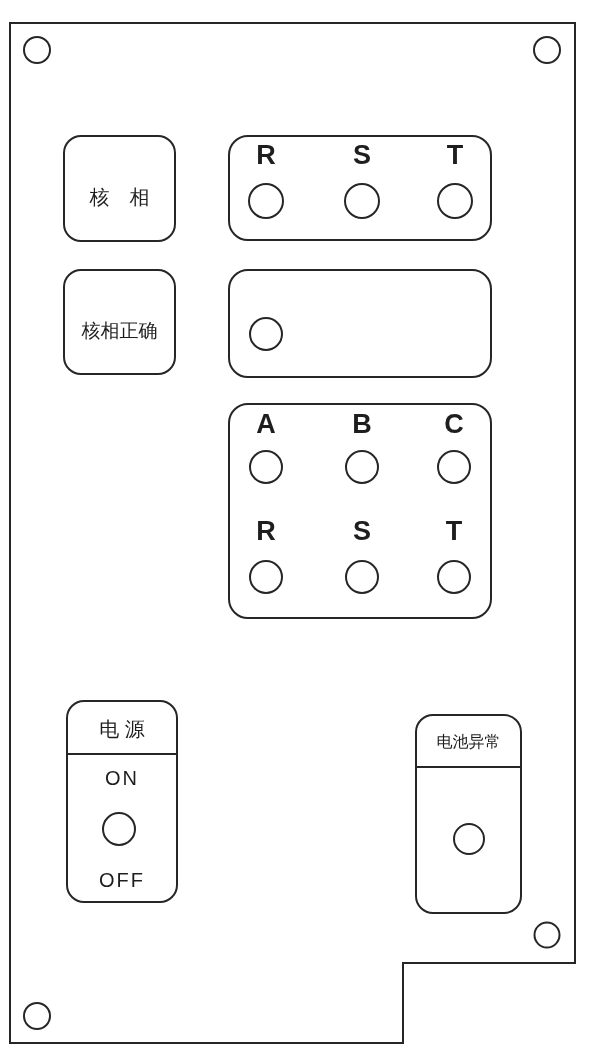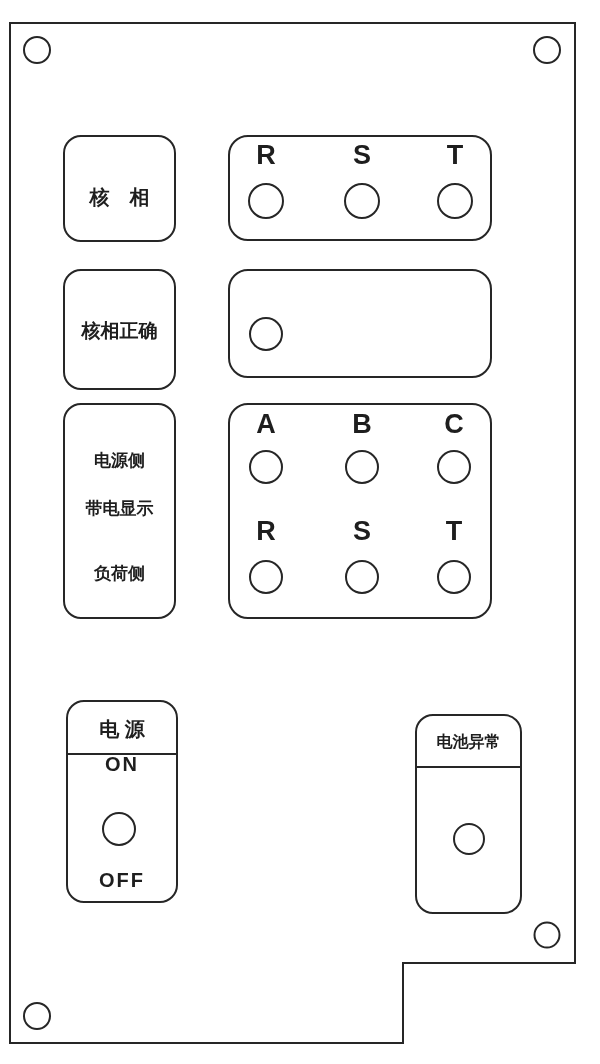--- a/index.html
+++ b/index.html
@@ -10,21 +10,21 @@
   }
   .outline-svg{position:absolute;left:0;top:0;}
   .box{
     position:absolute;border:2px solid #262626;background:#ffffff;
     box-sizing:border-box;
   }
   .r18{border-radius:18px;}
   .r20{border-radius:20px;}
   .ctext{
     position:absolute;left:50%;transform:translate(-50%,-50%);
-    white-space:pre;font-weight:bold;line-height:1;
+    white-space:pre;font-weight:normal;line-height:1;
   }
   .letter{
     position:absolute;transform:translate(-50%,-50%);
     font-weight:bold;font-size:27px;line-height:1;white-space:pre;
   }
   .lamp{
     position:absolute;border:2px solid #262626;border-radius:50%;
     background:#ffffff;box-sizing:border-box;transform:translate(-50%,-50%);
   }
   .divider{
@@ -55,53 +55,48 @@
 
   <div class="box r20" style="left:228px;top:135px;width:264px;height:106px">
     <span class="letter" style="left:36px;top:18px">R</span>
     <span class="letter" style="left:132px;top:18px">S</span>
     <span class="letter" style="left:225px;top:18px">T</span>
     <span class="lamp" style="left:36px;top:64px;width:36px;height:36px"></span>
     <span class="lamp" style="left:132px;top:64px;width:36px;height:36px"></span>
     <span class="lamp" style="left:225px;top:64px;width:36px;height:36px"></span>
   </div>
 
-  <div class="box r18" style="left:63px;top:269px;width:113px;height:121px">
+  <div class="box r18" style="left:63px;top:269px;width:113px;height:106px">
     <span class="ctext cn19" style="top:59px">核相正确</span>
   </div>
 
   <div class="box r20" style="left:228px;top:269px;width:264px;height:109px">
     <span class="lamp" style="left:36px;top:63px;width:34px;height:34px"></span>
   </div>
 
-  <div class="box r18" style="left:63px;top:403px;width:113px;height:216px">
-    <span class="ctext cn17" style="top:55px">电源侧</span>
-    <span class="ctext cn17" style="top:103px">带电显示</span>
-    <span class="ctext cn17" style="top:168px">负荷侧</span>
-  </div>
 
   <div class="box r20" style="left:228px;top:403px;width:264px;height:216px">
     <span class="letter" style="left:36px;top:19px">A</span>
     <span class="letter" style="left:132px;top:19px">B</span>
     <span class="letter" style="left:224px;top:19px">C</span>
     <span class="lamp" style="left:36px;top:62px;width:34px;height:34px"></span>
     <span class="lamp" style="left:132px;top:62px;width:34px;height:34px"></span>
     <span class="lamp" style="left:224px;top:62px;width:34px;height:34px"></span>
     <span class="letter" style="left:36px;top:126px">R</span>
     <span class="letter" style="left:132px;top:126px">S</span>
     <span class="letter" style="left:224px;top:126px">T</span>
     <span class="lamp" style="left:36px;top:172px;width:34px;height:34px"></span>
     <span class="lamp" style="left:132px;top:172px;width:34px;height:34px"></span>
     <span class="lamp" style="left:224px;top:172px;width:34px;height:34px"></span>
   </div>
 
   <div class="box r18" style="left:66px;top:700px;width:112px;height:203px">
     <span class="ctext cn20" style="top:27px">电 源</span>
     <span class="divider" style="top:51px"></span>
-    <span class="ctext latin20" style="top:62px">ON</span>
+    <span class="ctext latin20" style="top:76px">ON</span>
     <span class="lamp" style="left:51px;top:127px;width:34px;height:34px"></span>
     <span class="ctext latin20" style="top:178px">OFF</span>
   </div>
 
 
   <div class="box r18" style="left:415px;top:714px;width:107px;height:200px">
     <span class="ctext cn16" style="top:26px">电池异常</span>
     <span class="divider" style="top:50px"></span>
     <span class="lamp" style="left:50%;top:123px;width:32px;height:32px"></span>
   </div>

